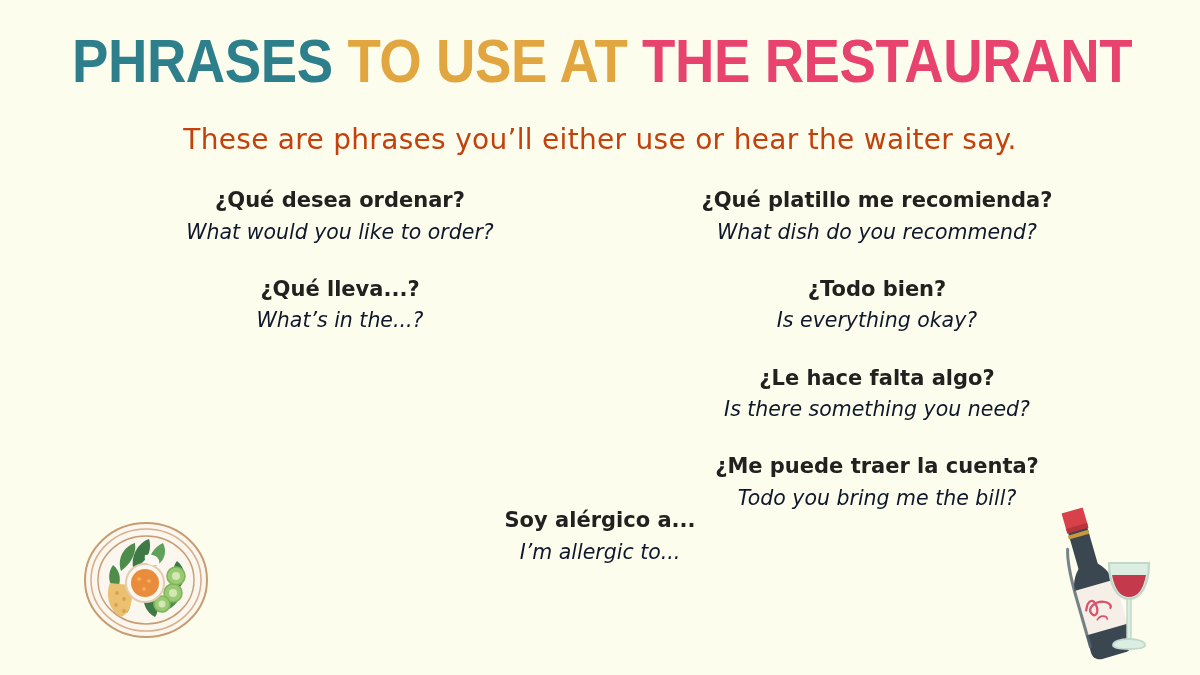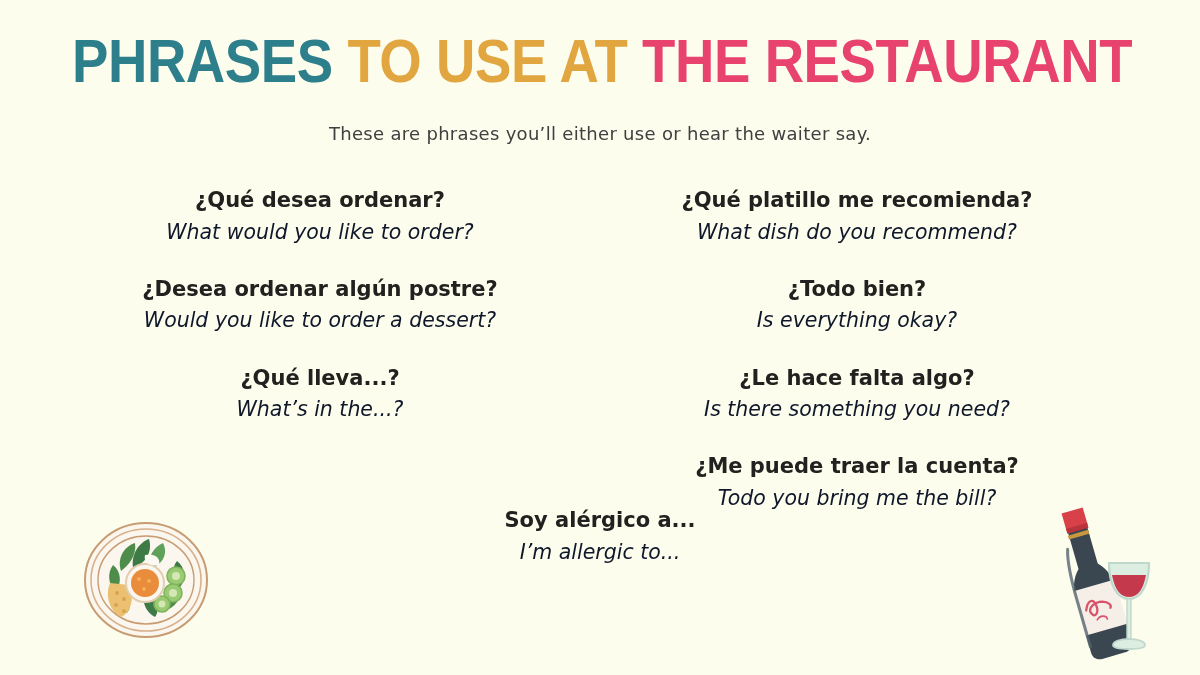--- a/index.html
+++ b/index.html
@@ -44,31 +44,31 @@
   .t-pink  { color: #E8436F; }
 
   
   .subtitle {
     position: absolute;
     top: 123px;
     left: 0;
     width: 1200px;
     text-align: center;
     font-family: "DejaVu Sans", sans-serif;
-    font-size: 18px;
+    font-size: 28px;
     font-weight: 400;
-    color: #404040;
+    color: #c2410c;
     letter-spacing: 0.3px;
   }
 
   
   .columns {
     position: absolute;
     top: 186px;
-    left: 52px;
+    left: 72px;
     width: 1080px;
     display: flex;
     gap: 0;
   }
   .column {
     width: 50%;
     box-sizing: border-box;
   }
   .col-left  { padding-right: 18px; }
   .col-right { padding-left: 18px; }
@@ -140,24 +140,20 @@
   <div class="subtitle">These are phrases you’ll either use or hear the waiter say.</div>
 
   <div class="columns">
 
     <div class="column col-left">
       <div class="phrase">
         <div class="es">¿Qué desea ordenar?</div>
         <div class="en">What would you like to order?</div>
       </div>
       <div class="phrase">
-        <div class="es">¿Desea ordenar algún postre?</div>
-        <div class="en">Would you like to order a dessert?</div>
-      </div>
-      <div class="phrase">
         <div class="es">¿Qué lleva...?</div>
         <div class="en">What’s in the...?</div>
       </div>
     </div>
 
     <div class="column col-right">
       <div class="phrase">
         <div class="es">¿Qué platillo me recomienda?</div>
         <div class="en">What dish do you recommend?</div>
       </div>

